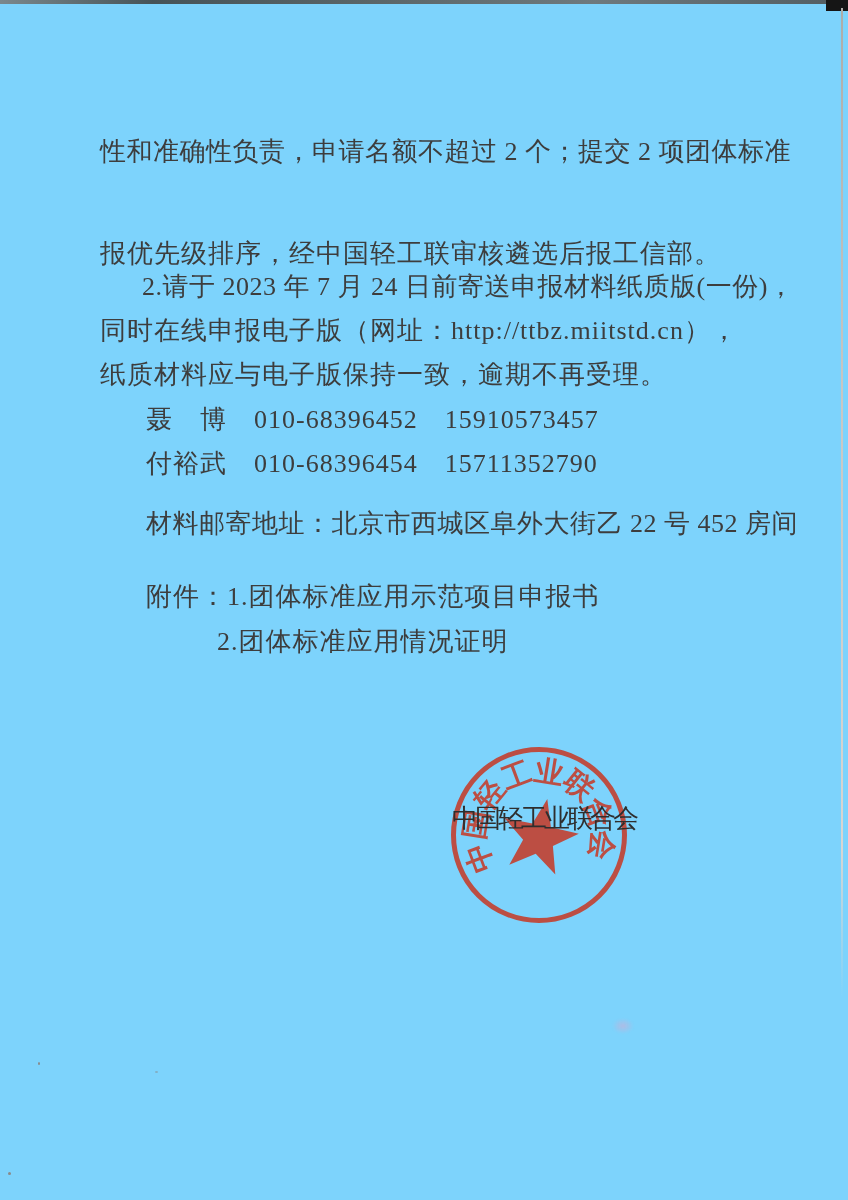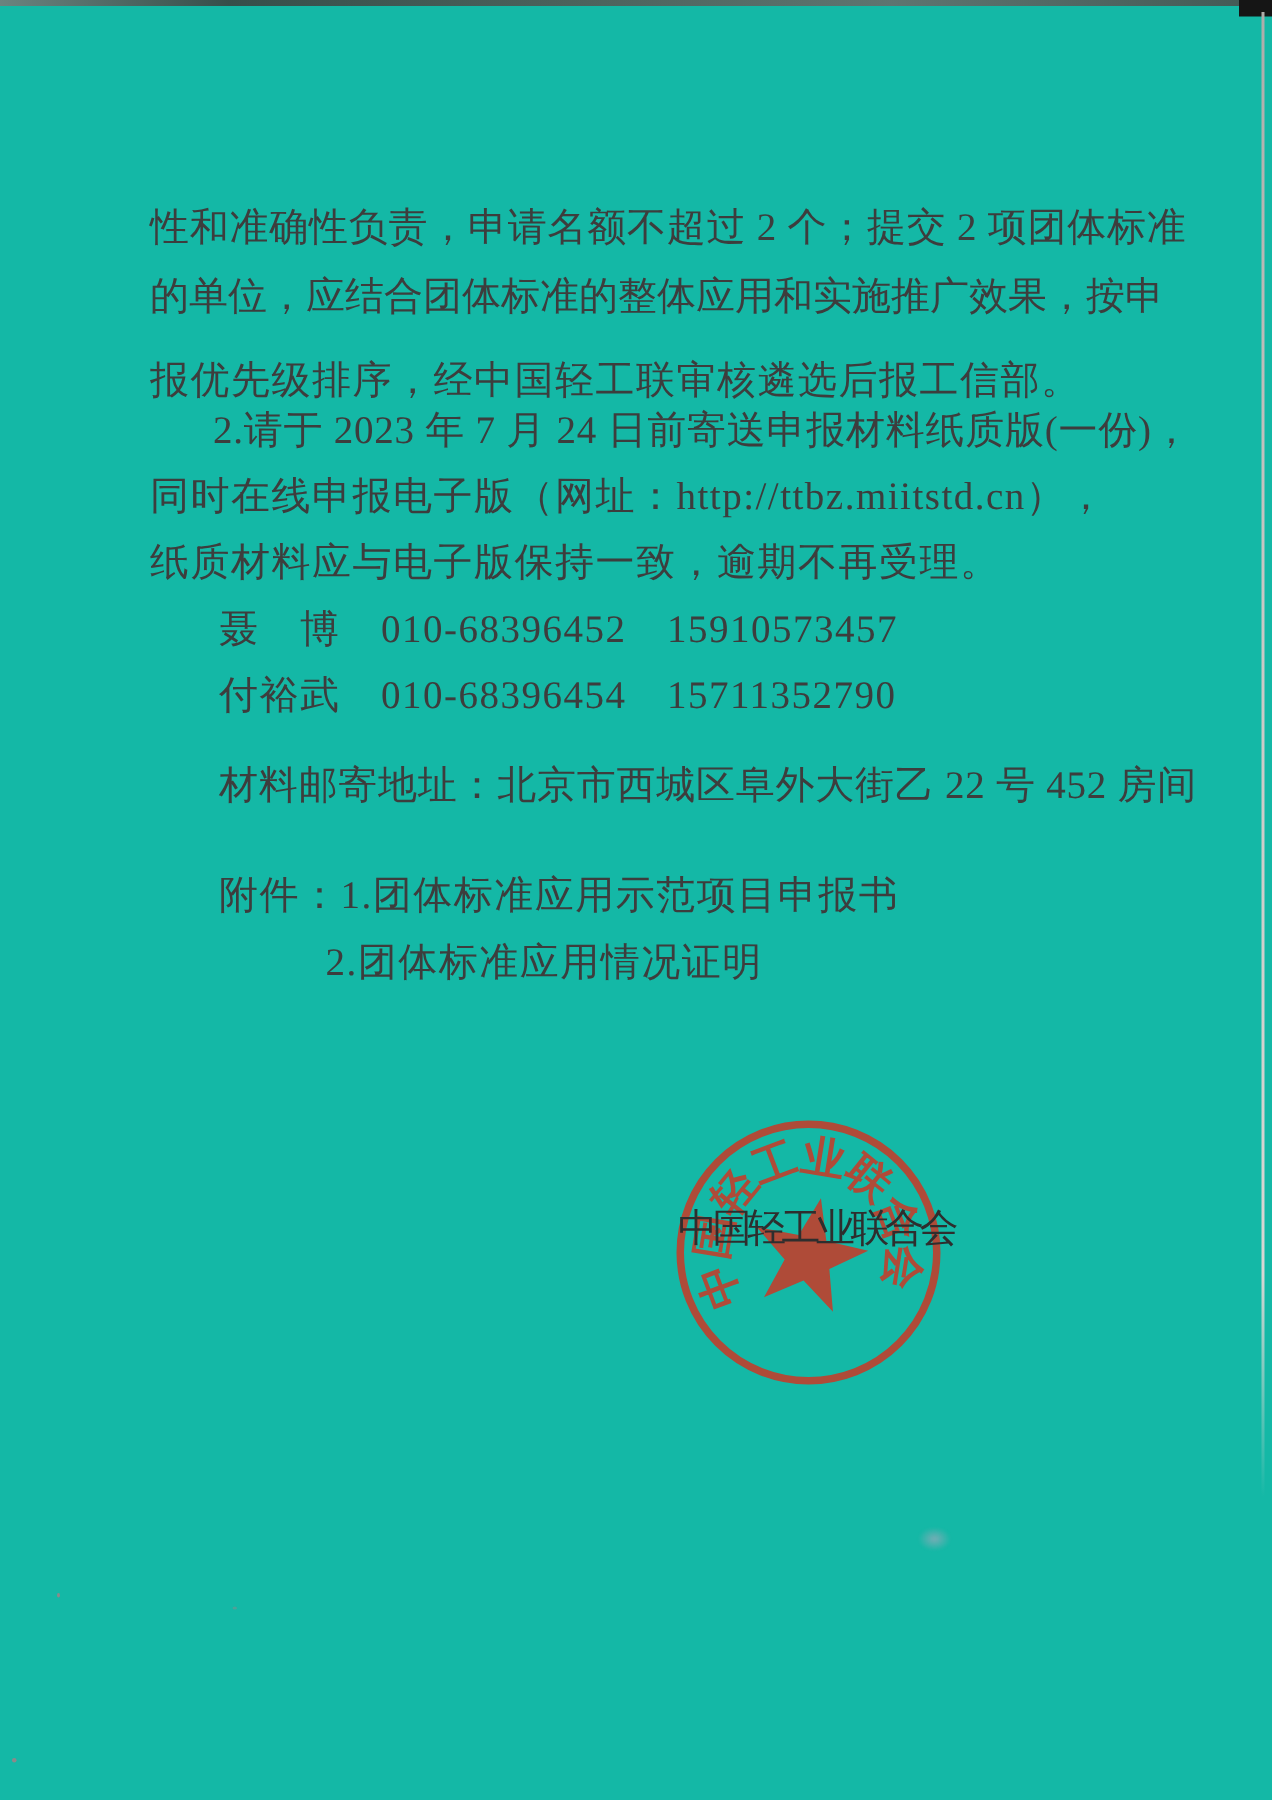--- a/index.html
+++ b/index.html
@@ -4,21 +4,21 @@
 <style>
   html,body{margin:0;padding:0;}
   body{
     width:848px;height:1200px;
     background:#ffffff;
     font-family:"Liberation Serif","DejaVu Serif",serif;
     position:relative;overflow:hidden;
   }
   .page{
     position:absolute;left:0;top:0;width:848px;height:1200px;
-    background:#14b8a6;
+    background:#7dd3fc;
   }
   
   .scan-top-edge{
     position:absolute;left:0;top:0;width:848px;height:4px;
     background:linear-gradient(90deg,#7a7a78 0%,#3c3c3a 18%,#55534f 45%,#6b6967 70%,#4a4846 100%);
     opacity:.85;
   }
   .scan-corner-mark{
     position:absolute;left:826px;top:0;width:22px;height:11px;
     background:#151515;
@@ -77,21 +77,20 @@
 
   <div class="scan-top-edge"></div>
   <div class="scan-corner-mark"></div>
   <div class="scan-right-edge"></div>
   <div class="speck s1"></div>
   <div class="speck s2"></div>
   <div class="speck s3"></div>
   <div class="pink-smudge"></div>
 
   <div class="line" id="l1">性和准确性负责，申请名额不超过 2 个；提交 2 项团体标准</div>
-  <div class="line" id="l2">的单位，应结合团体标准的整体应用和实施推广效果，按申</div>
   <div class="line" id="l3">报优先级排序，经中国轻工联审核遴选后报工信部。</div>
   <div class="line" id="l4">2.请于 2023 年 7 月 24 日前寄送申报材料纸质版(一份)，</div>
   <div class="line" id="l5">同时在线申报电子版（网址：http://ttbz.miitstd.cn），</div>
   <div class="line" id="l6">纸质材料应与电子版保持一致，逾期不再受理。</div>
   <div class="line" id="l7">聂　博　010-68396452　15910573457</div>
   <div class="line" id="l8">付裕武　010-68396454　15711352790</div>
   <div class="line" id="l9">材料邮寄地址：北京市西城区阜外大街乙 22 号 452 房间</div>
   <div class="line" id="l10">附件：1.团体标准应用示范项目申报书</div>
   <div class="line" id="l11">2.团体标准应用情况证明</div>
 

